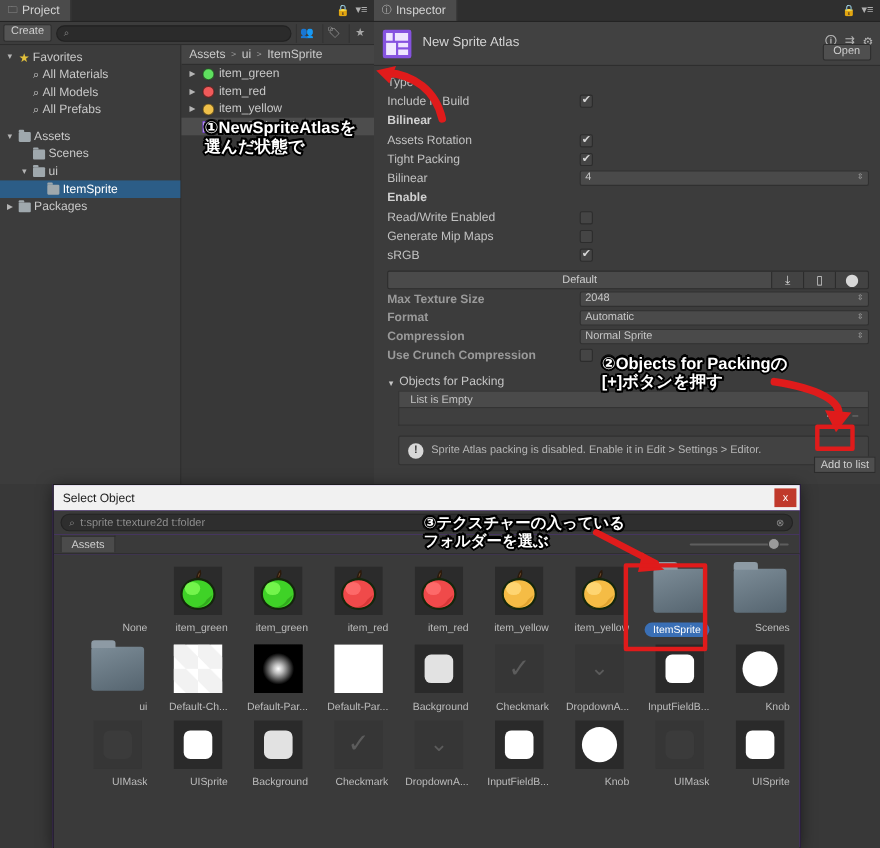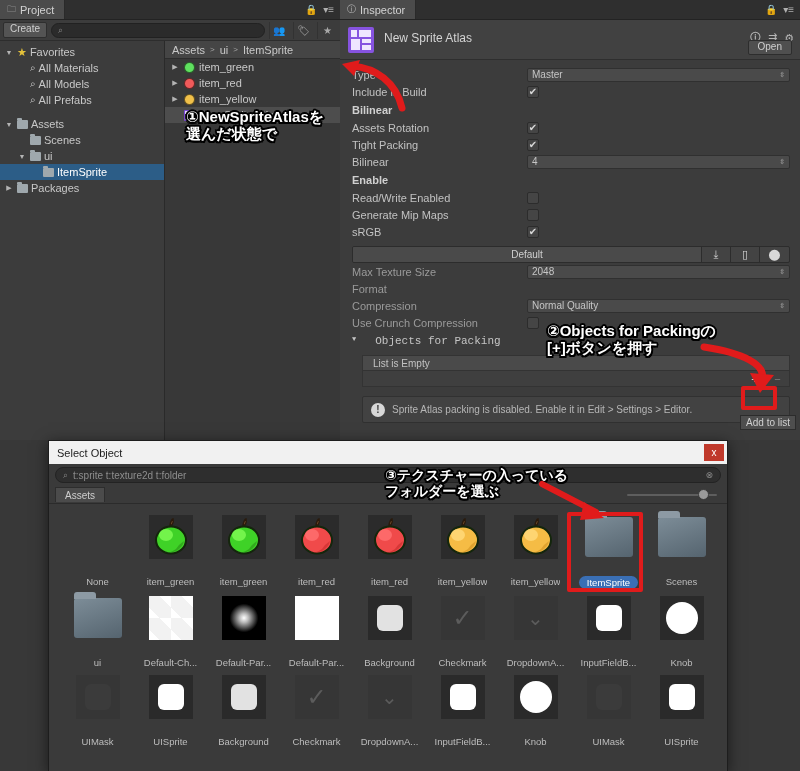--- a/index.html
+++ b/index.html
@@ -146,21 +146,21 @@
     position: absolute; right: 8px; top: 20px;
     height: 15px; padding: 0 9px; background: #4f4f4f;
     border: 1px solid #2d2d2d; border-radius: 2px;
     display: flex; font-size: 10px; color: #cfcfcf;
   }
   .insp-body { padding: 6px 10px 0 12px; }
   .prop {
     height: 17px; display: flex; align-items: center; font-size: 11px;
   }
   .prop .lbl { width: 175px; color: #c2c2c2; flex: none; }
-  .prop .lbl.dim { color: #9a9a9a; }
+  .prop .lbl.dim { color: #9a9a9a; font-weight: bold; }
   .sect {
     height: 19px; display: flex; align-items: center;
     font-size: 11px; font-weight: bold; color: #d0d0d0;
   }
   .dropdn {
     flex: 1; height: 14px; background: #4a4a4a; border: 1px solid #303030;
     border-radius: 2px; display: flex; align-items: center;
     padding: 0 4px; font-size: 10px; color: #c6c6c6; position: relative;
   }
   .dropdn .ud {
@@ -182,22 +182,22 @@
     flex: 1; display: flex; align-items: center; justify-content: center;
     font-size: 10px; color: #cfcfcf; background: #4a4a4a;
     border-right: 1px solid #2c2c2c;
   }
   .plat-ic {
     width: 29px; display: flex; align-items: center; justify-content: center;
     border-right: 1px solid #2c2c2c; color: #d8d8d8; font-size: 11px;
   }
   .plat-ic:last-child { border-right: none; }
   .foldout {
-    height: 18px; display: flex; align-items: flex-start; gap: 19px;
-    font-size: 11px; color: #c5c5c5; margin-top: 4px; font-family: Liberation Mono, monospace;
+    height: 18px; display: flex; align-items: flex-end; gap: 4px;
+    font-size: 11px; color: #c5c5c5; margin-top: 4px;
   }
   .listbox {
     height: 16px; margin: 2px 0 0 10px; background: #4a4a4a;
     border: 1px solid #333; display: flex; align-items: center;
     padding-left: 10px; font-size: 10px; color: #c3c3c3;
   }
   .listfoot {
     height: 16px; margin-left: 10px; background: #3f3f3f;
     border: 1px solid #333; border-top: none;
     display: flex; justify-content: flex-end; align-items: center;
@@ -264,21 +264,21 @@
     position: absolute; left: 71px; width: 11px; height: 11px;
     background: #9a9a9a; border-radius: 50%; border: 1px solid #3a3a3a;
   }
   .grid-area {
     background: #3a3a3a; padding: 6px 0 0 0; height: 268px;
     overflow: hidden;
   }
   .grid-row { display: flex; padding-left: 12px; margin-bottom: 2px; }
   .cell {
     width: 73px; display: flex; flex-direction: column;
-    align-items: center; gap: 12px; position: relative;
+    align-items: flex-end; gap: 2px; position: relative;
   }
   .thumb {
     width: 54px; height: 54px; display: flex;
     align-items: center; justify-content: center;
   }
   .cell-label {
     font-size: 9.5px; color: #bdbdbd; white-space: nowrap;
     max-width: 72px; overflow: hidden; text-overflow: ellipsis;
   }
   .cell-label.sel {
@@ -510,24 +510,20 @@
         <span>⚙</span>
       </div>
       <div class="open-btn">
         <span>Open</span>
       </div>
     </div>
 
     <div class="insp-body" id="insp-host">
         <div class="prop">
           <div class="lbl">Type</div>
-          <div class="dropdn">
-            <span>Master</span>
-            <span class="ud">⇳</span>
-          </div>
         </div>
         <div class="prop">
           <div class="lbl">Include in Build</div>
           <div class="chk on"></div>
         </div>
         <div class="sect">Bilinear</div>
         <div class="prop">
           <div class="lbl">Assets Rotation</div>
           <div class="chk on"></div>
         </div>
@@ -563,25 +559,29 @@
         </div>
         <div class="prop">
           <div class="lbl dim">Max Texture Size</div>
           <div class="dropdn">
             <span>2048</span>
             <span class="ud">⇳</span>
           </div>
         </div>
         <div class="prop">
           <div class="lbl dim">Format</div>
+          <div class="dropdn">
+            <span>Automatic</span>
+            <span class="ud">⇳</span>
+          </div>
         </div>
         <div class="prop">
           <div class="lbl dim">Compression</div>
           <div class="dropdn">
-            <span>Normal Quality</span>
+            <span>Normal Sprite</span>
             <span class="ud">⇳</span>
           </div>
         </div>
         <div class="prop">
           <div class="lbl dim">Use Crunch Compression</div>
           <div class="chk"></div>
         </div>
         <div class="foldout">
           <span style="font-size: 7px;">▼</span>
           <span>Objects for Packing</span>

